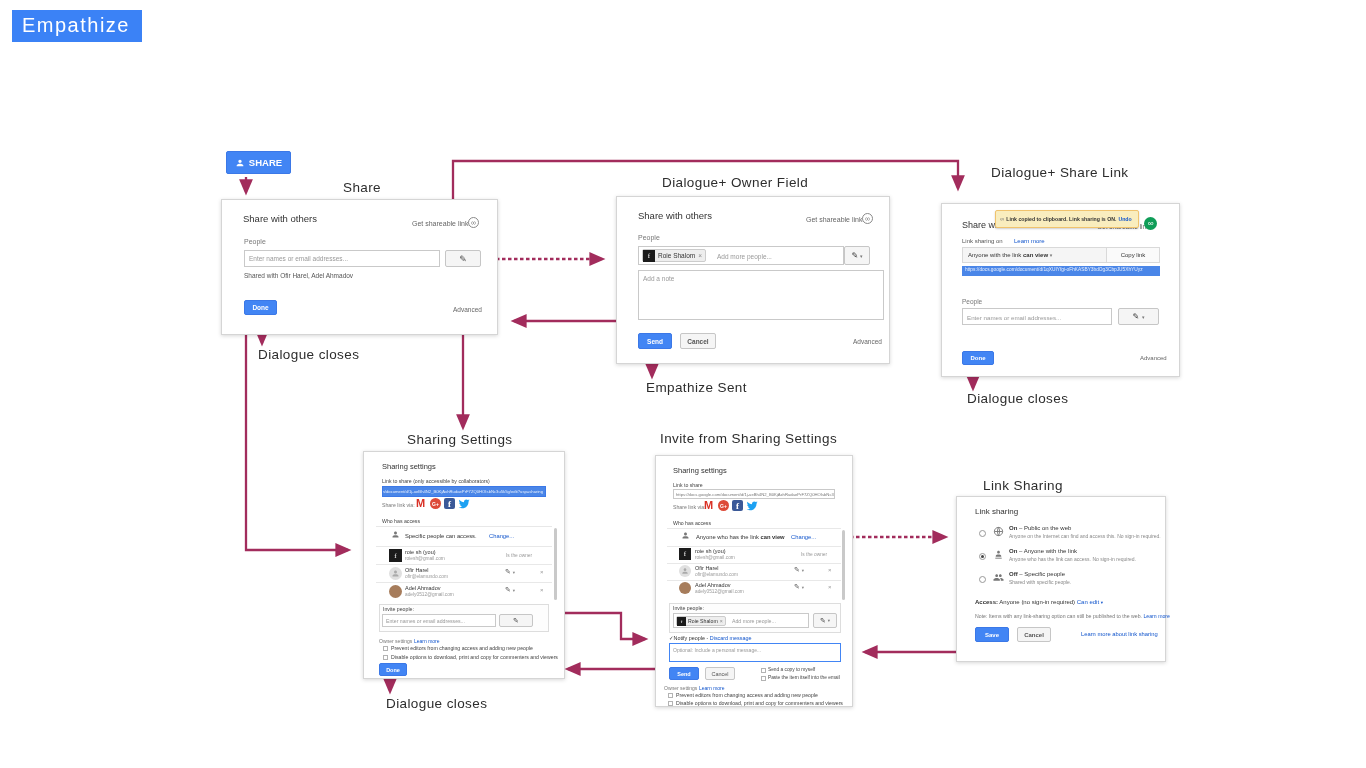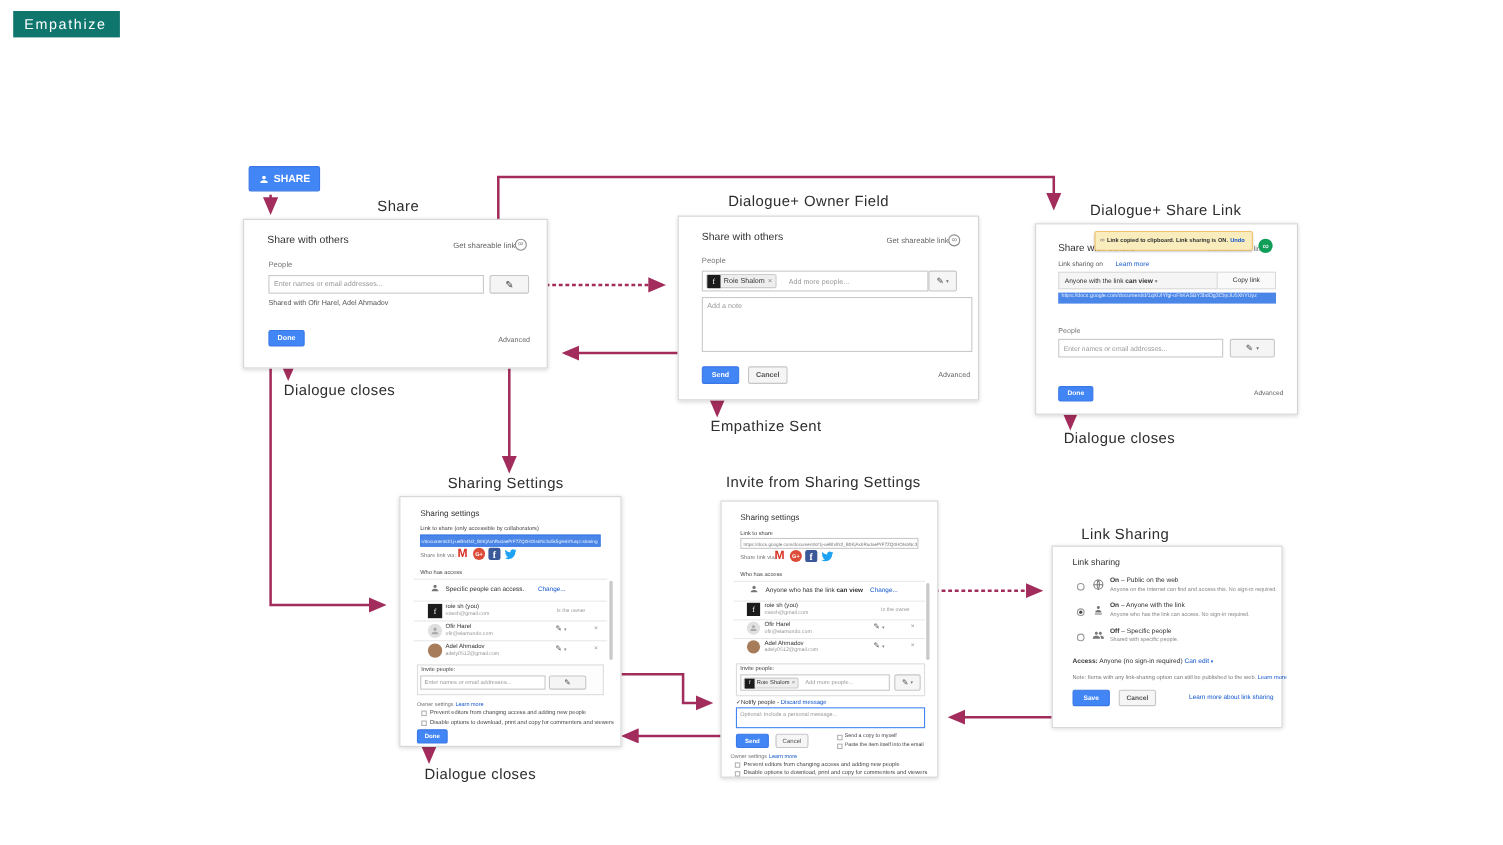--- a/index.html
+++ b/index.html
@@ -1,22 +1,22 @@
 <!DOCTYPE html>
 <html><head>
 <meta charset="utf-8">
 <style>
   html,body{margin:0;padding:0;background:#fff;}
   .stage{position:relative;width:1366px;height:768px;background:#ffffff;overflow:hidden;
          font-family:"Liberation Sans",sans-serif;}
   .abs{position:absolute;}
   .t{position:absolute;white-space:nowrap;}
   .cap{position:absolute;font-size:13.5px;color:#2d2d2d;letter-spacing:.4px;white-space:nowrap;}
-  .tag{position:absolute;left:12px;top:10px;background:#0f766e;color:#fff;padding:4px 12px 5px 10px;
-       font-size:13px;letter-spacing:1.5px;font-weight:400;}
+  .tag{position:absolute;left:12px;top:10px;background:#3b82f6;color:#fff;padding:4px 12px 5px 10px;
+       font-size:20px;letter-spacing:1.5px;font-weight:400;}
   .pagetitle{position:absolute;left:56px;top:70px;font-size:40px;font-weight:bold;color:#fd2e7e;letter-spacing:1px;}
   .dlg{position:absolute;background:#fff;border:1px solid #d5d5d5;box-shadow:0 1px 4px rgba(0,0,0,.16);}
   .in{position:absolute;border:1px solid #c9c9c9;background:#fff;box-sizing:border-box;}
   .ph{color:#999;}
   .btn-b{position:absolute;background:#4285f4;color:#fff;font-weight:bold;display:flex;align-items:center;
          justify-content:center;border-radius:2px;border:1px solid #3b78e7;box-sizing:border-box;}
   .btn-g{position:absolute;background:#f5f5f5;border:1px solid #c6c6c6;color:#444;display:flex;align-items:center;
          justify-content:center;border-radius:2px;box-sizing:border-box;}
   .lnk{color:#1155cc;}
   .circ-icon{position:absolute;border-radius:50%;border:1px solid #8a8a8a;color:#777;display:flex;
@@ -70,21 +70,21 @@
     <path class="ar" marker-end="url(#ah)" d="M548,613 L621,613 L621,639 L645,639"></path>
     <path class="ar" marker-end="url(#ah)" d="M700,655 L700,669 L568,669"></path>
     <path class="ar d" marker-end="url(#ah)" d="M838,537 L945,537"></path>
     <path class="ar" marker-end="url(#ah)" d="M1012,645 L1012,652 L865,652"></path>
     <path class="ar" marker-end="url(#ah)" d="M973,367 L973,388"></path>
     <path class="ar" marker-end="url(#ah)" d="M390,669 L390,691"></path>
   </svg>
 
   <div class="cap" style="left:343px;top:180px;">Share</div>
   <div class="cap" style="left:662px;top:175px;">Dialogue+ Owner Field</div>
-  <div class="cap" style="left:991px;top:183px;">Dialogue+ Share Link</div>
+  <div class="cap" style="left:991px;top:165px;">Dialogue+ Share Link</div>
   <div class="cap" style="left:258px;top:347px;">Dialogue closes</div>
   <div class="cap" style="left:646px;top:380px;">Empathize Sent</div>
   <div class="cap" style="left:967px;top:391px;">Dialogue closes</div>
   <div class="cap" style="left:407px;top:432px;">Sharing Settings</div>
   <div class="cap" style="left:660px;top:431px;">Invite from Sharing Settings</div>
   <div class="cap" style="left:983px;top:478px;">Link Sharing</div>
   <div class="cap" style="left:386px;top:696px;">Dialogue closes</div>
 
   <div class="dlg" style="left:221px;top:199px;width:275px;height:134px;">
     <div class="t" style="left:21px;top:13px;font-size:9.5px;color:#333;">Share with others</div>

